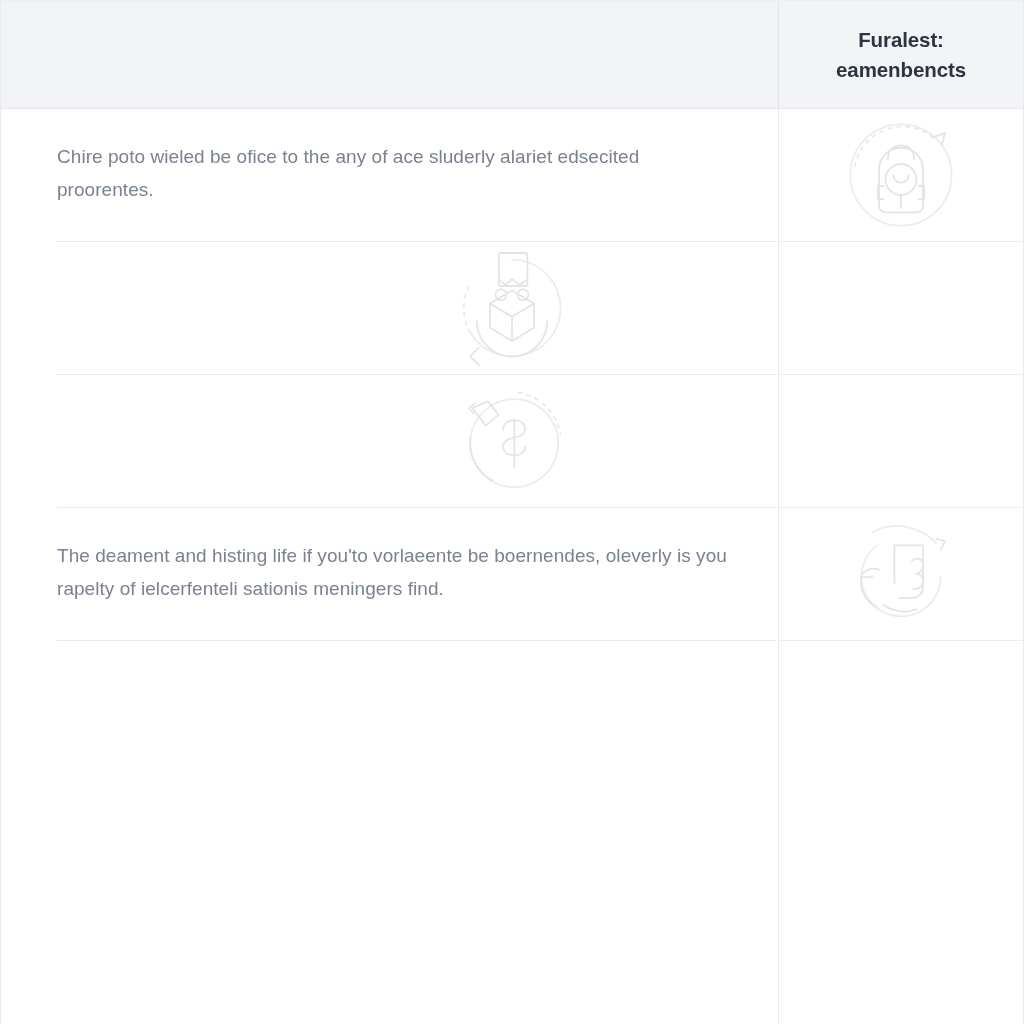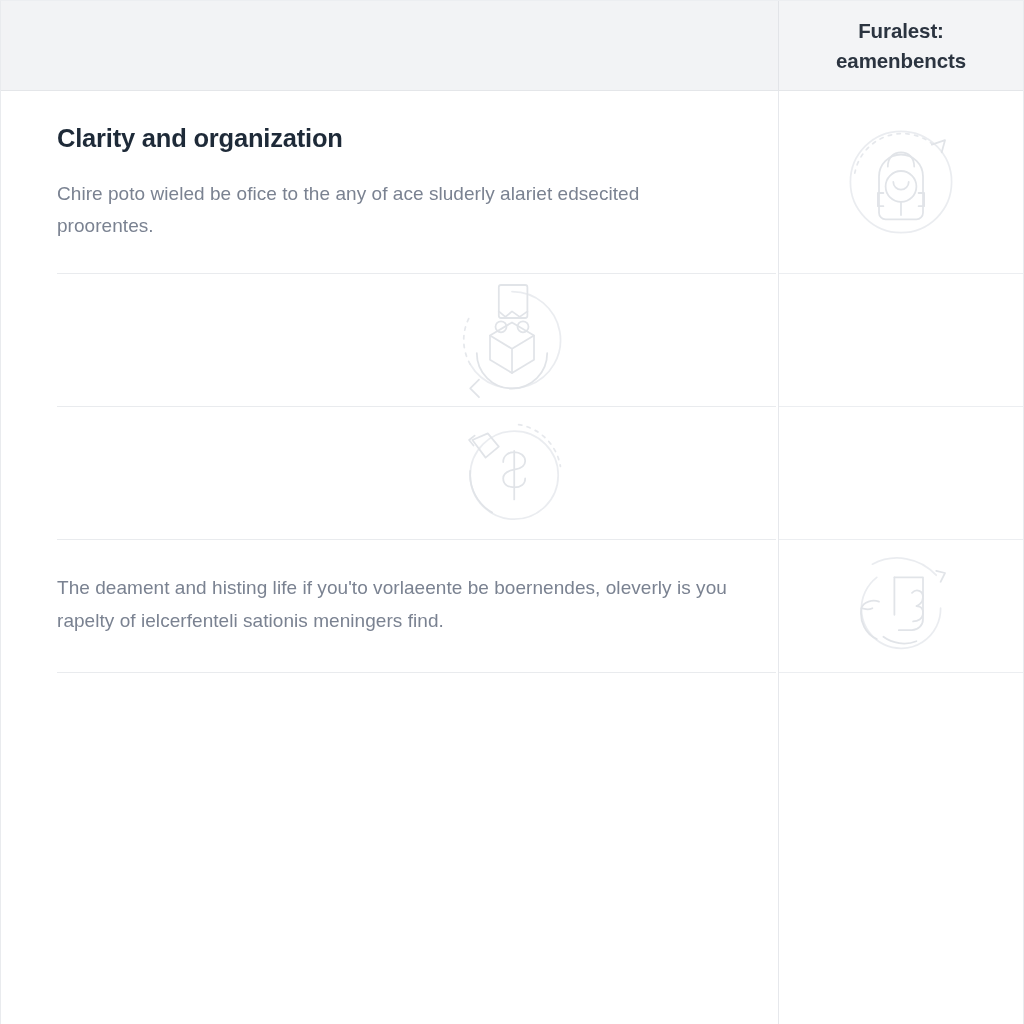--- a/index.html
+++ b/index.html
@@ -23,21 +23,21 @@
     border-right: 1px solid #e9ebee;
     border-top: 1px solid #eceef1;
     overflow: hidden;
   }
 
   
   .header-band {
     position: relative;
     display: flex;
     width: 100%;
-    height: 90px;
+    height: 108px;
     background: #a21caf;
     border-bottom: 1px solid #e4e6e9;
     align-items: flex-end;
   }
   .header-left {
     width: 777px;
     height: 100%;
     background: #f2f3f5;
   }
   .header-divider {
@@ -179,21 +179,20 @@
       <div class="header-right-title">Furalest: eamenbencts</div>
     </div>
   </div>
 
   <div class="body-grid">
 
     <div class="col-rule"></div>
 
     <div class="row">
       <div class="cell-text">
-        <div class="row-title">Clarity and organization</div>
         <div class="row-body">Chire poto wieled be ofice to the any of ace sluderly alariet edsecited proorentes.</div>
       </div>
       <div class="cell-icon">
         <div class="icon-art">
           <svg viewBox="0 0 120 120">
             <circle class="faint" cx="60" cy="60" r="46"></circle>
             <path class="dashed" d="M18 52a44 44 0 0 1 70-27"></path>
             <path d="M88 26l12-4-3 11"></path>
             <path d="M40 88V55c0-11 9-20 20-20s20 9 20 20v33a6 6 0 0 1-6 6H46a6 6 0 0 1-6-6z"></path>
             <path d="M48 46c0-8 5-13 12-13s12 5 12 13"></path>

